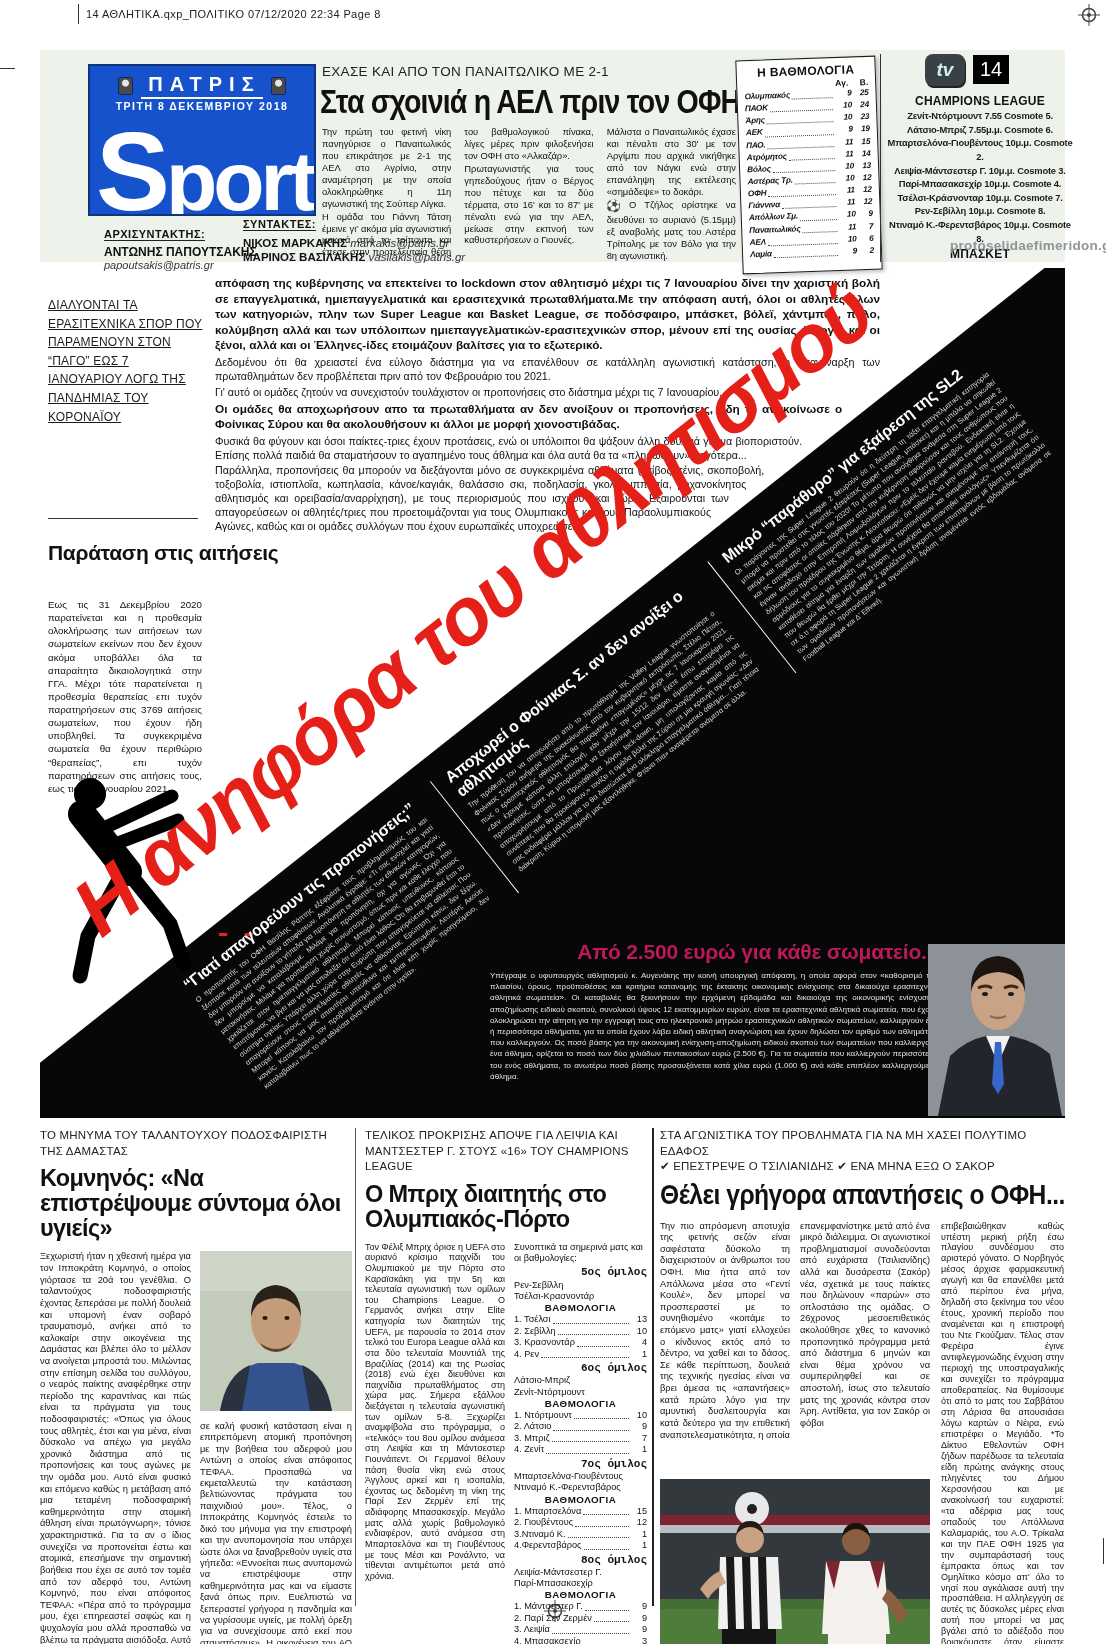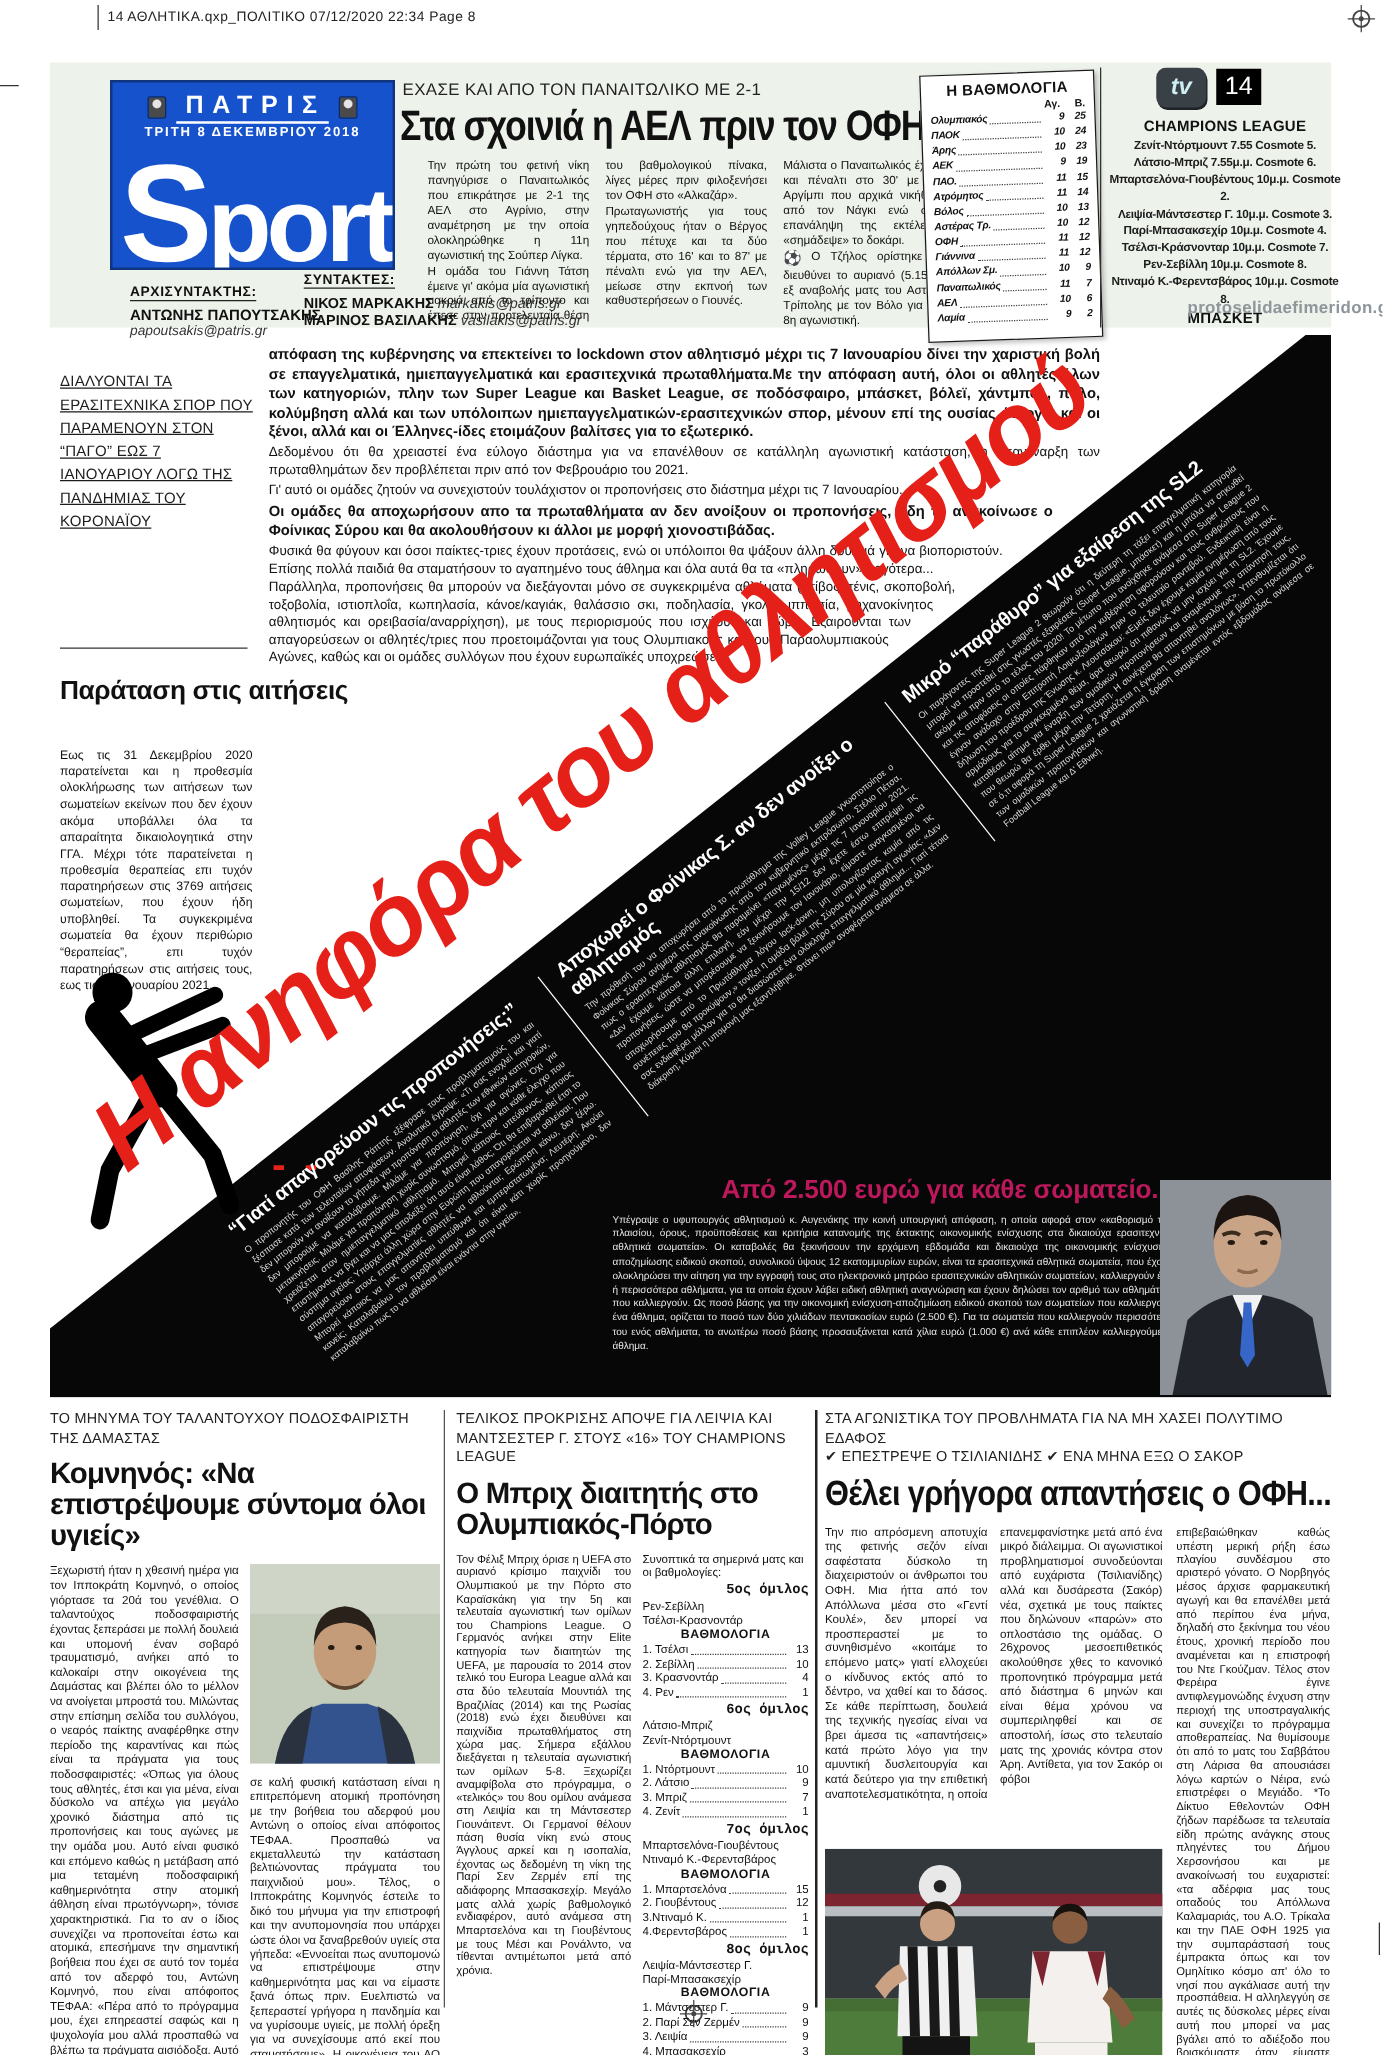--- a/index.html
+++ b/index.html
@@ -28,21 +28,21 @@
   .staff-right{left:243px;top:214px;width:200px;}
   .stafflabel{font-weight:bold;font-size:11px;letter-spacing:.5px;border-bottom:1px solid #222;display:inline-block;margin-bottom:4px;}
   .staffname{font-weight:bold;font-size:12px;}
   .staffmail{font-style:italic;font-size:11px;color:#333;}
   .staffline{font-size:11.5px;margin-top:2px;white-space:nowrap;}
   .staffline b{font-size:11.5px;}
   .staffline i{font-style:italic;color:#333;}
   
   .lead-kicker{left:322px;top:64px;font-size:13.5px;letter-spacing:.3px;color:#222;}
   .lead-hl{left:320px;top:82px;font-size:34px;font-weight:bold;letter-spacing:-1px;transform:scaleX(.84);transform-origin:left top;white-space:nowrap;}
-  .lead-body{left:342px;top:126px;width:414px;height:138px;column-count:3;column-gap:13px;
+  .lead-body{left:322px;top:126px;width:414px;height:138px;column-count:3;column-gap:13px;
              font-size:9.4px;line-height:1.27;text-align:justify;overflow:hidden;}
   .lead-body p{margin:0 0 1px 0;}
   .ballnote .ball{font-size:12px;vertical-align:-2px;margin-right:2px;}
   
   .standings{left:739px;top:58px;width:124px;height:202px;background:#fff;border:1.5px solid #1a1a1a;
              transform:rotate(-2deg);padding:5px 7px;box-shadow:2px 2px 4px rgba(0,0,0,.25);}
   .st-title{font-weight:bold;font-size:12px;text-align:center;letter-spacing:.3px;}
   .st-head{display:flex;font-weight:bold;font-size:8.5px;margin-top:1px;}
   .st-head .sp{flex:1}
   .st-head span{width:20px;text-align:right;}

